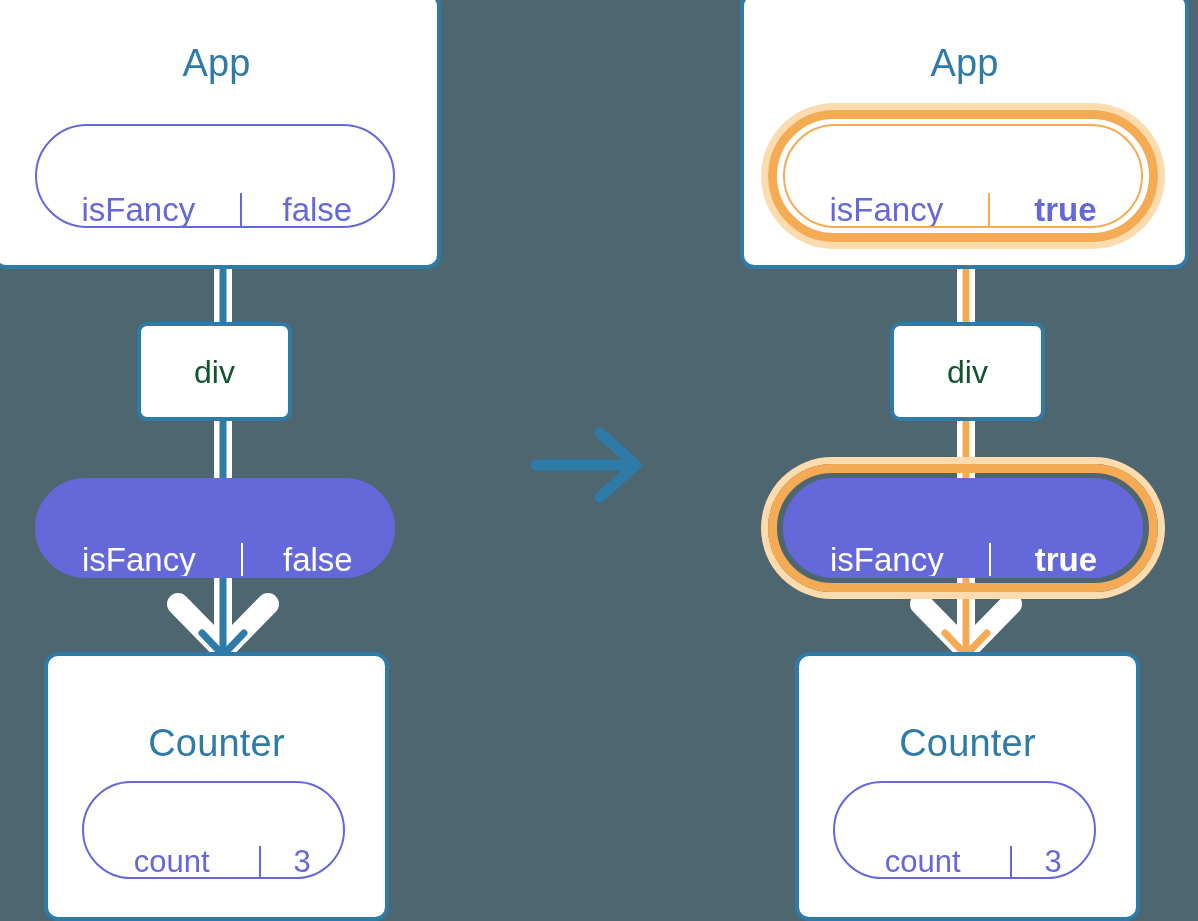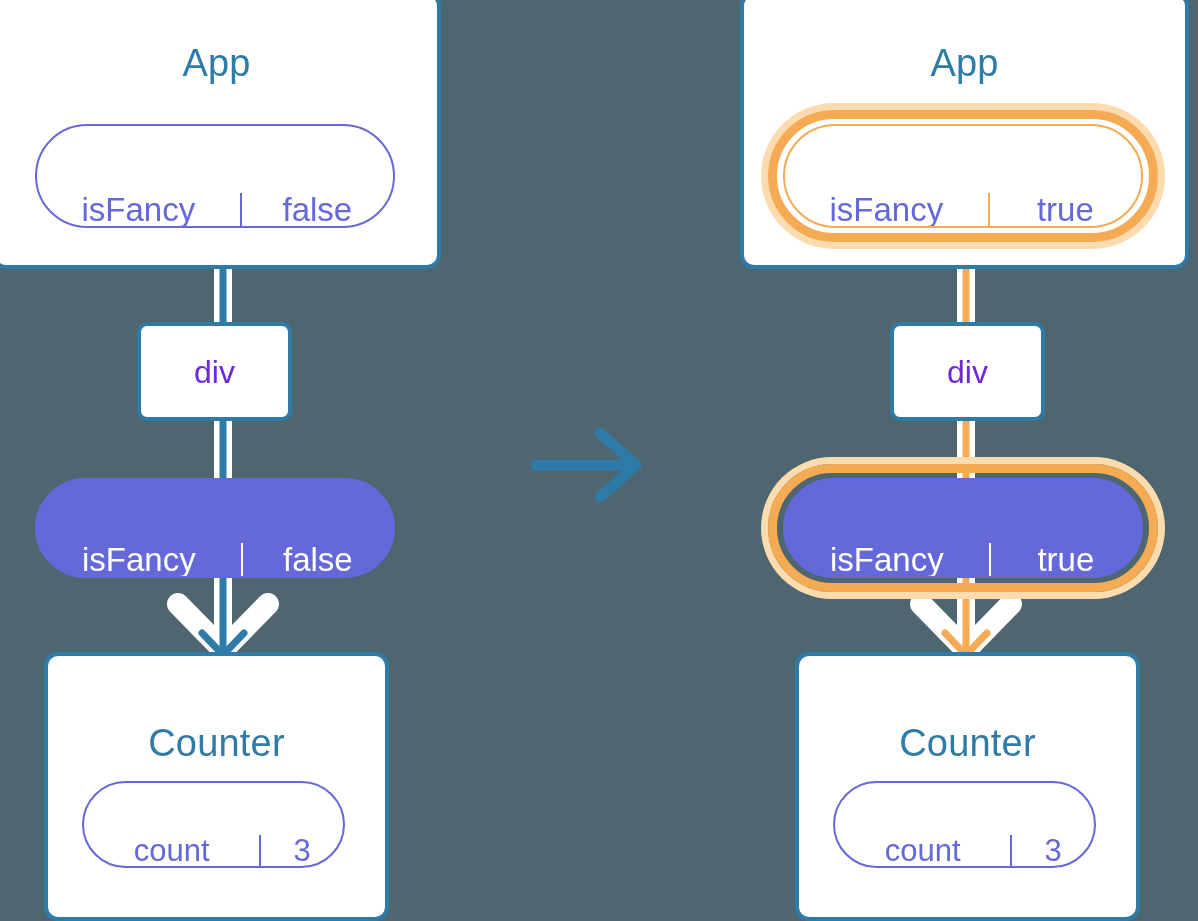--- a/index.html
+++ b/index.html
@@ -77,21 +77,21 @@
     background: #ffffff;
     border: 4px solid #2f7ba8;
     border-radius: 10px;
     box-sizing: border-box;
     z-index: 30;
     display: flex;
     align-items: center;
     justify-content: center;
   }
   .divbox-label {
-    color: #6d28d9;
+    color: #14532d;
     font-size: 32px;
     line-height: 1;
   }
 
   
   .pill {
     position: absolute;
     box-sizing: border-box;
     border-radius: 999px;
     display: flex;
@@ -118,21 +118,21 @@
   .pill-outline .pill-key,
   .pill-outline .pill-val { color: #6568d8; }
   .pill-filled .pill-key,
   .pill-filled .pill-val { color: #ffffff; }
   .pill-val {
     border-left: 2px solid #6568d8;
   }
   .pill-filled .pill-val {
     border-left: 2px solid #ffffff;
   }
-  .bold-val { font-weight: normal; }
+  .bold-val { font-weight: bold; }
 
   
   .pill-app {
     left: 43px;
     top: 124px;
     width: 360px;
     height: 104px;
   }
   .pill-app .pill-key { width: 205px; }
   .pill-app .pill-val { width: 155px; }
@@ -145,21 +145,21 @@
     height: 100px;
   }
   .pill-prop .pill-key { width: 206px; }
   .pill-prop .pill-val { width: 154px; }
 
   
   .pill-count {
     left: 90px;
     top: 781px;
     width: 263px;
-    height: 87px;
+    height: 98px;
   }
   .pill-count .pill-key { width: 178px; }
   .pill-count .pill-val { width: 85px; }
   .pill-count .pill-key,
   .pill-count .pill-val { font-size: 31px; }
 
   
   .hl-ring {
     position: absolute;
     border-radius: 999px;

